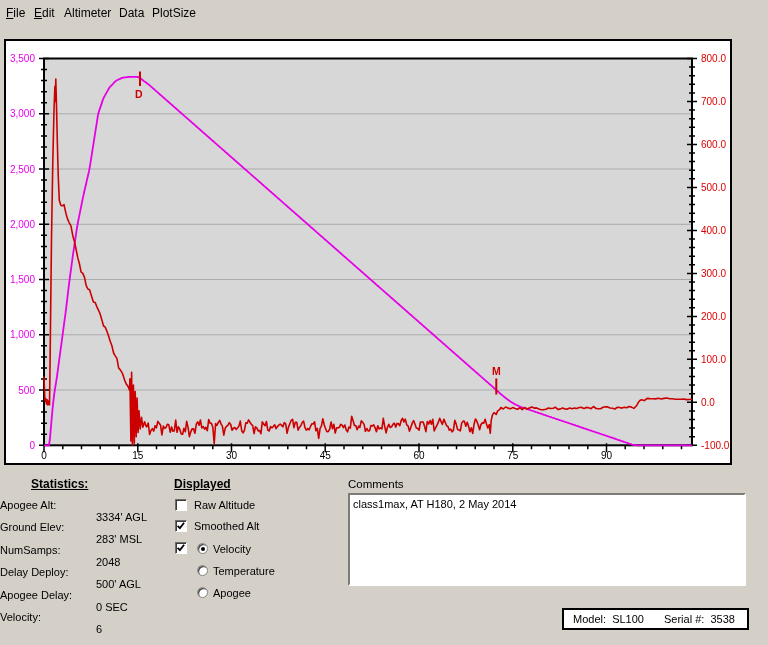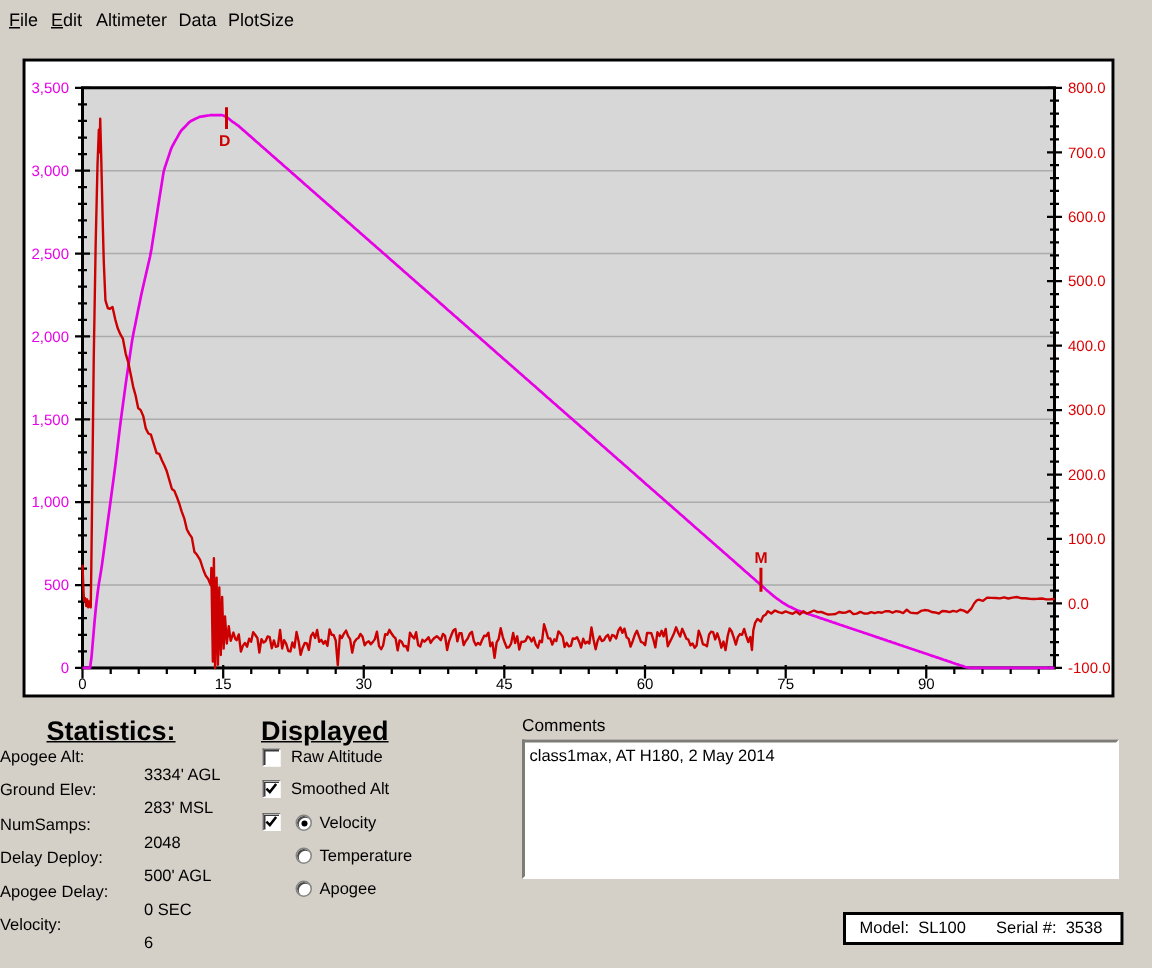--- a/index.html
+++ b/index.html
@@ -1,21 +1,21 @@
 <!DOCTYPE html>
 <html><head><meta charset="utf-8"><style>
 * { margin:0; padding:0; box-sizing:border-box; }
 html,body { width:768px; height:645px; background:#d4d0c8; font-family:"Liberation Sans",sans-serif; color:#000; overflow:hidden; }
 .abs { position:absolute; }
 .menu { position:absolute; top:6px; font-size:12px; white-space:nowrap; }
 .menu u { text-decoration:underline; }
-#chart { position:absolute; left:15px; top:39px; width:728px; height:426px; background:#fff; border:2px solid #000; }
+#chart { position:absolute; left:4px; top:39px; width:728px; height:426px; background:#fff; border:2px solid #000; }
 .slab { position:absolute; font-size:11px; width:91px; left:0; text-align:left; }
 .sval { position:absolute; font-size:11px; left:96px;margin-top:12px; }
-.hdr { position:absolute; font-size:18px; font-weight:bold; text-decoration:underline; }
+.hdr { position:absolute; font-size:12px; font-weight:bold; text-decoration:underline; }
 .cb { position:absolute; left:175px; width:12px; height:12px; background:#fff;
       border-top:1px solid #6c6c6c; border-left:1px solid #6c6c6c;
       border-bottom:1px solid #fff; border-right:1px solid #fff;
       box-shadow:inset 1px 1px 0 #3a3a3a; }
 .rb { position:absolute; left:197px; width:11px; height:11px; background:#fff; border-radius:50%;
       border:1px solid #858585; box-shadow:inset 1.2px 1.2px 0 #4a4a4a; }
 .rb .dot { position:absolute; left:2.5px; top:2.5px; width:4px; height:4px; background:#000; border-radius:50%; }
 .cblab { position:absolute; left:194px; font-size:11px; }
 .rblab { position:absolute; left:213px; font-size:11px;text-align:center; }
 #comments { position:absolute; left:348px; top:493px; width:398px; height:93px; background:#fff;

